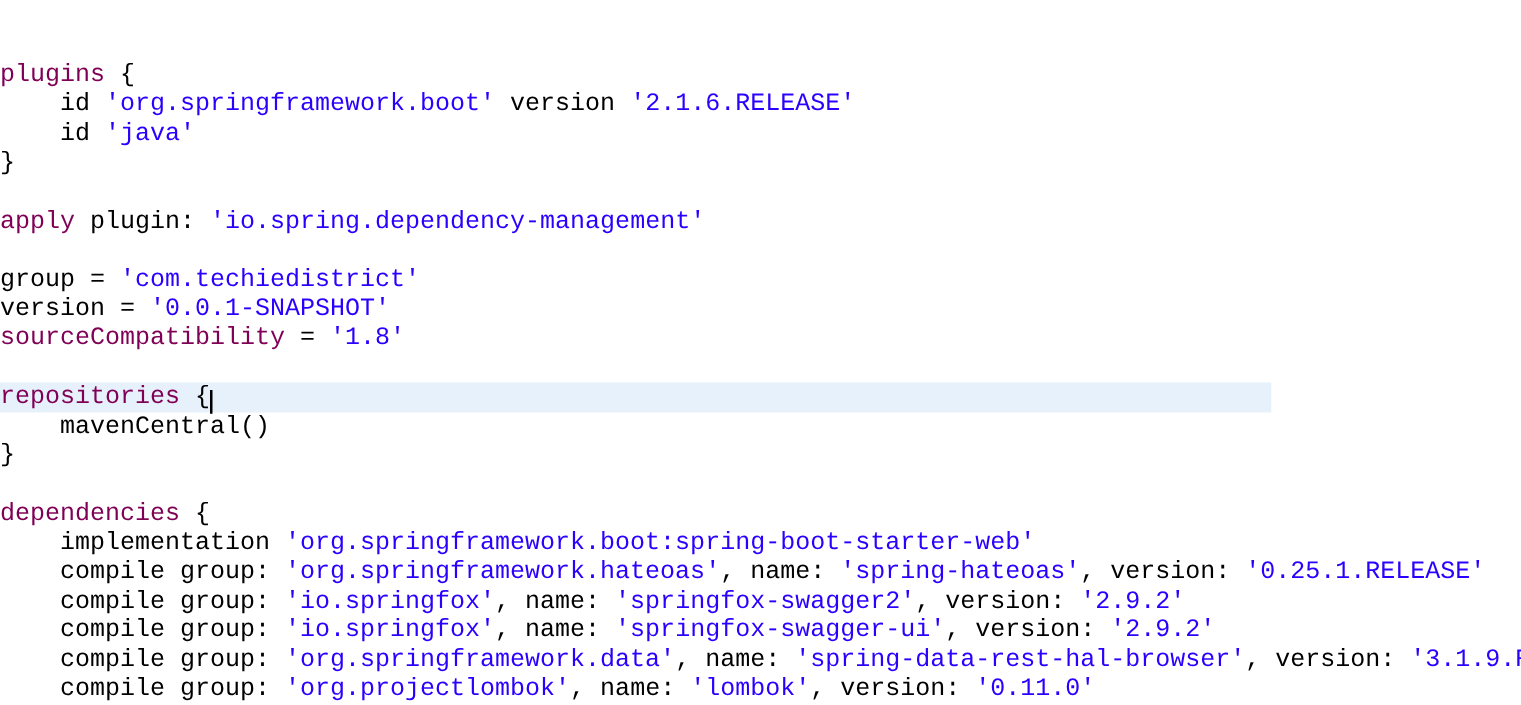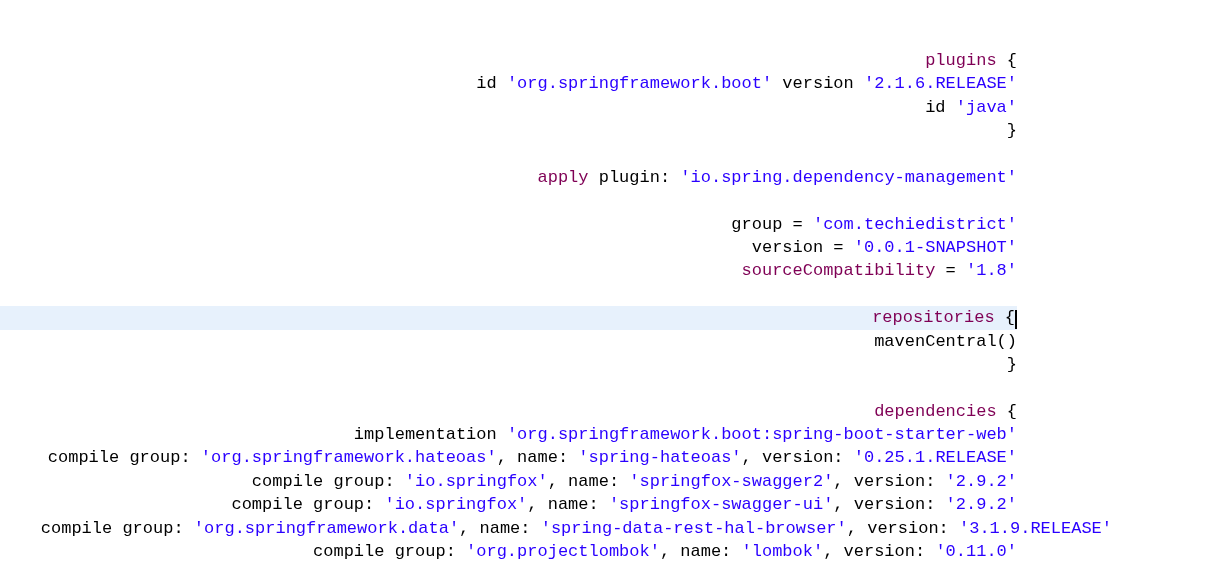--- a/index.html
+++ b/index.html
@@ -10,26 +10,25 @@
     height: 564px;
     overflow: hidden;
   }
   .editor {
     position: relative;
     width: 1017px;
     height: 564px;
     padding-top: 2px;
     box-sizing: border-box;
     font-family: "Liberation Mono", "DejaVu Sans Mono", monospace;
-    font-size: 17px;
+    font-size: 20px;
     line-height: 23.4px;
     white-space: pre;
     color: var(--plain, #000000);
     cursor: text;
-    text-align: right;
   }
   .line {
     height: 23.4px;
     white-space: pre;
   }
   .line.current {
     background: linear-gradient(to right,
       var(--clbg, #e7f1fc) 0,
       var(--clbg, #e7f1fc) 1203px,
       transparent 1203px);

